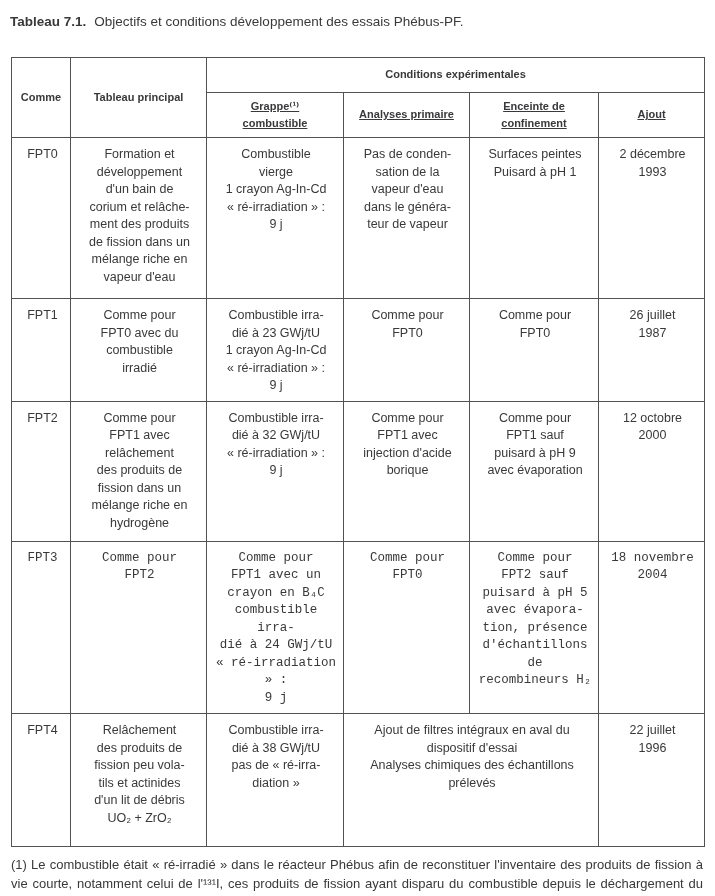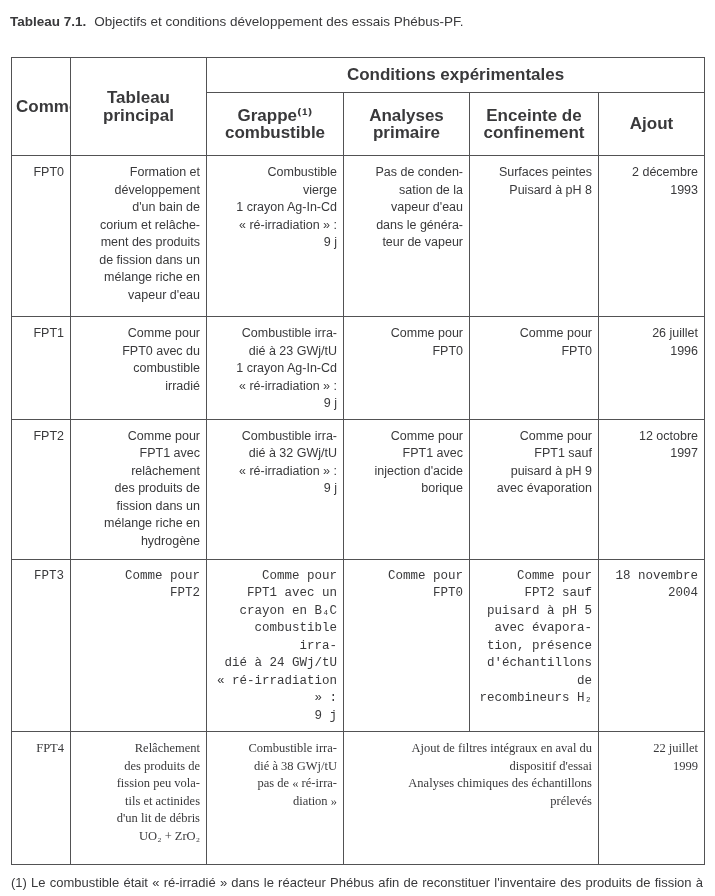--- a/index.html
+++ b/index.html
@@ -28,36 +28,36 @@
     line-height: 17.5px;
     color: #39393b;
     white-space: pre-line;
     overflow: hidden;
   }
   .exp-table th {
     font-weight: bold;
     text-align: center;
     vertical-align: middle;
     padding: 2px 4px;
-    font-size: 17px;
+    font-size: 11px;
   }
   .exp-table td {
     vertical-align: top;
-    text-align: right;
+    text-align: center;
     padding: 8px 6px 6px 8px;
     font-weight: normal;
   }
   .exp-table td.essai-cell { padding-left: 9px; font-weight: normal; }
   tr.hrow1 { height: 35px; }
-  tr.hrow2 { height: 63px; }
+  tr.hrow2 { height: 45px; text-decoration: underline; }
   tr.r-fpt0 { height: 161px; }
   tr.r-fpt1 { height: 75px; }
   tr.r-fpt2 { height: 140px; }
   tr.r-fpt3 { height: 142px; font-family: Liberation Mono, monospace; }
-  tr.r-fpt4 { height: 133px; font-family: Liberation Serif, serif; }
+  tr.r-fpt4 { height: 133px; }
   .footnote {
     margin: 9px 12px 0 11px;
     font-size: 13px;
     line-height: 18.5px;
     text-align: justify;
     color: #39393b;
   }
 </style>
 </head>
 <body>
@@ -103,41 +103,41 @@
 vierge
 1 crayon Ag-In-Cd
 « ré-irradiation » :
 9 j</td>
       <td>Pas de conden-
 sation de la
 vapeur d'eau
 dans le généra-
 teur de vapeur</td>
       <td>Surfaces peintes
-Puisard à pH 8</td>
+Puisard à pH 1</td>
       <td>2 décembre
 1993</td>
     </tr>
     <tr class="r-fpt1">
       <td class="essai-cell">FPT1</td>
       <td>Comme pour
 FPT0 avec du
 combustible
 irradié</td>
       <td>Combustible irra-
 dié à 23 GWj/tU
 1 crayon Ag-In-Cd
 « ré-irradiation » :
 9 j</td>
       <td>Comme pour
 FPT0</td>
       <td>Comme pour
 FPT0</td>
       <td>26 juillet
-1996</td>
+1987</td>
     </tr>
     <tr class="r-fpt2">
       <td class="essai-cell">FPT2</td>
       <td>Comme pour
 FPT1 avec
 relâchement
 des produits de
 fission dans un
 mélange riche en
 hydrogène</td>
@@ -147,21 +147,21 @@
 9 j</td>
       <td>Comme pour
 FPT1 avec
 injection d'acide
 borique</td>
       <td>Comme pour
 FPT1 sauf
 puisard à pH 9
 avec évaporation</td>
       <td>12 octobre
-1997</td>
+2000</td>
     </tr>
     <tr class="r-fpt3">
       <td class="essai-cell">FPT3</td>
       <td>Comme pour
 FPT2</td>
       <td>Comme pour
 FPT1 avec un
 crayon en B₄C
 combustible irra-
 dié à 24 GWj/tU
@@ -189,18 +189,18 @@
 UO₂ + ZrO₂</td>
       <td>Combustible irra-
 dié à 38 GWj/tU
 pas de « ré-irra-
 diation »</td>
       <td colspan="2">Ajout de filtres intégraux en aval du
 dispositif d'essai
 Analyses chimiques des échantillons
 prélevés</td>
       <td>22 juillet
-1999</td>
+1996</td>
     </tr>
   </tbody>
 </table>
 
 <p class="footnote">(1) Le combustible était « ré-irradié » dans le réacteur Phébus afin de reconstituer l'inventaire des produits de fission à vie courte, notamment celui de l'¹³¹I, ces produits de fission ayant disparu du combustible depuis le déchargement du réacteur où il avait été irradié.</p>
 
 </body></html>

